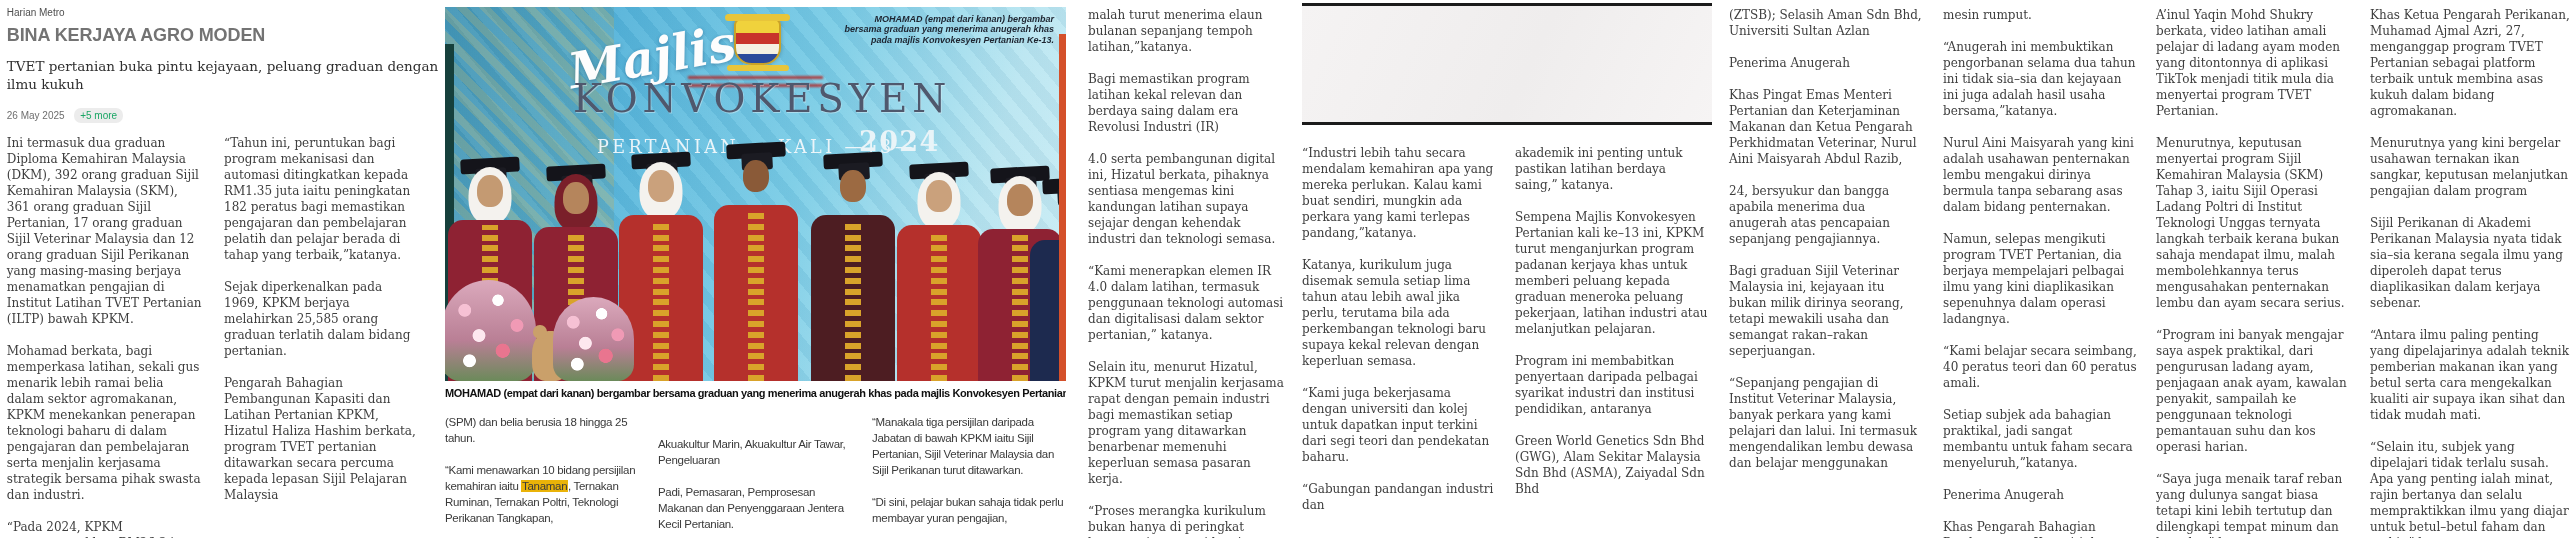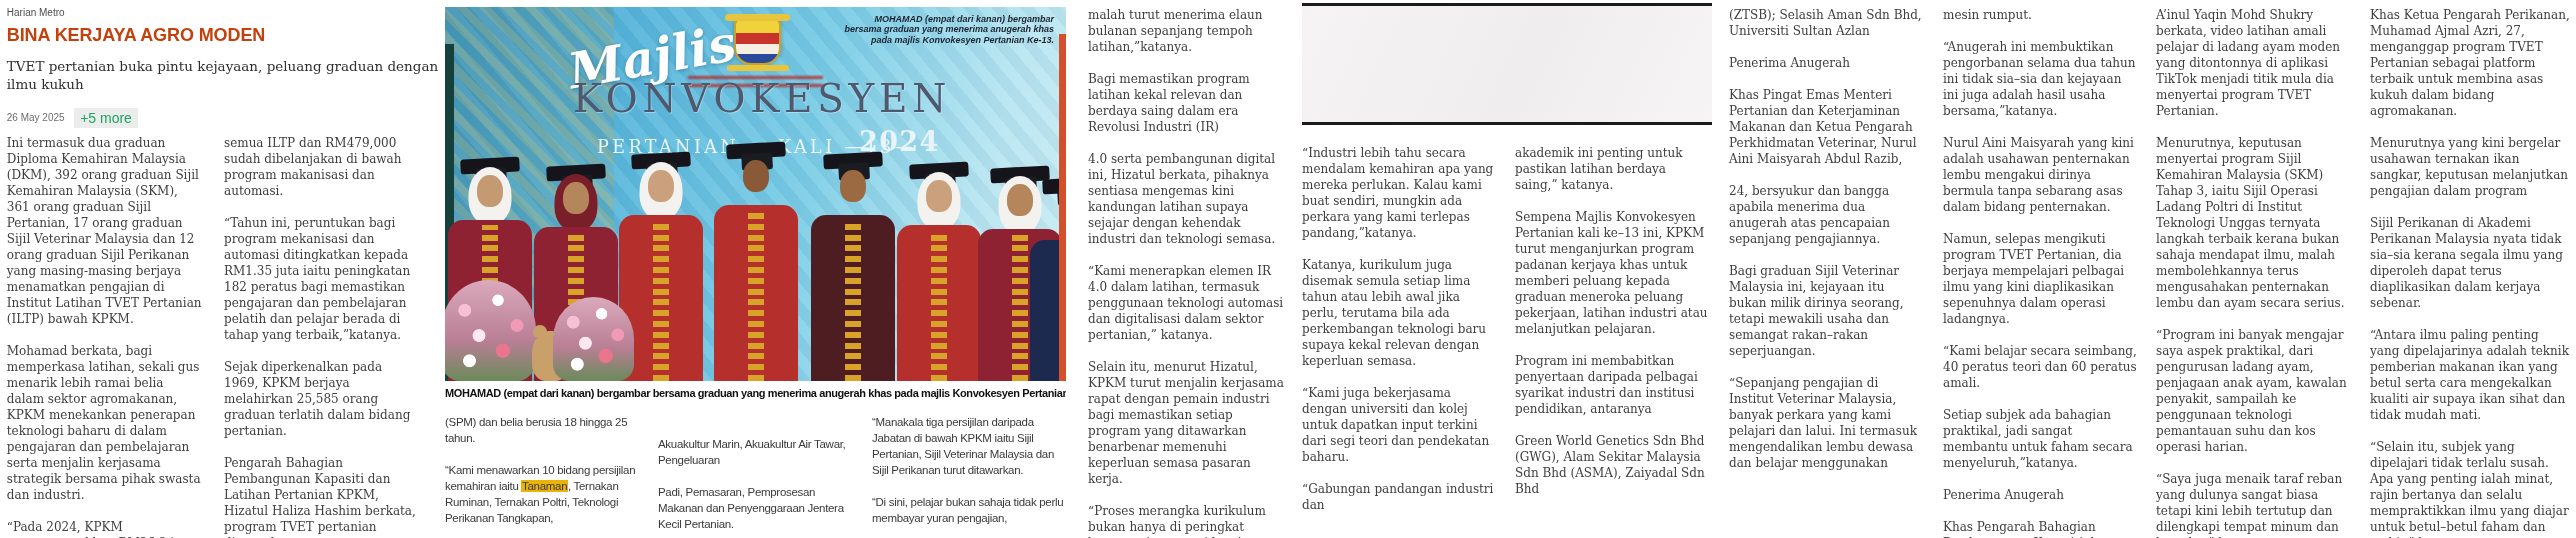--- a/index.html
+++ b/index.html
@@ -1,27 +1,27 @@
 <!DOCTYPE html>
 <html style="font-size:10.8px"><head>
 <meta charset="utf-8">
 <style>
   html,body{margin:0;padding:0;background:#ffffff;}
   .page{position:relative;width:2576px;height:538px;background:#fff;overflow:hidden;
         font-family:"Liberation Sans",sans-serif;padding-left:25px;}
   
   .hdr{position:absolute;left:6.8px;top:6.8px;width:436px;}
   .src{font-size:10px;color:#4f4f4f;}
-  .headline{margin-top:7.4px;font-size:18px;font-weight:bold;color:#c2410c;letter-spacing:-0.1px;}
+  .headline{margin-top:7.4px;font-size:18px;font-weight:bold;color:#737373;letter-spacing:-0.1px;}
   .subtitle{margin-top:10.8px;font-family:"DejaVu Serif",serif;font-size:13.5px;line-height:18px;
             color:#2f2f2f;white-space:pre-line;}
   .meta{margin-top:15px;display:flex;align-items:center;gap:9.5px;}
   .date{font-size:10px;color:#6e6e6e;}
-  .badge{display:inline-block;background:#ececec;color:#1ba665;font-size:14px;
-         padding:2px 6px;border-radius:0;cursor:pointer;}
+  .badge{display:inline-block;background:#ececec;color:#1ba665;font-size:10px;
+         padding:2px 6px;border-radius:7px;cursor:pointer;}
   
   .col{position:absolute;width:196px;font-family:"DejaVu Serif",serif;
        font-size:12px;line-height:16px;color:#3e3e3e;}
   .col p{margin:0 0 16px 0;}
   
   .cond{font-family:"Liberation Sans",sans-serif;font-size:11.5px;letter-spacing:-0.3px;
         line-height:16px;color:#3a3a3a;}
   .cond p{margin:0 0 16px 0;}
   .hl{background:#eab308;padding:0 0.7px;}
   .photo-caption{position:absolute;left:445px;top:387px;width:621px;white-space:nowrap;
@@ -108,21 +108,20 @@
       <span class="badge">+5 more</span>
     </div>
   </div>
 
   <div class="col" style="left:6.8px;top:135px">
       <p>Ini termasuk dua graduan Diploma Kemahiran Malaysia (DKM), 392 orang graduan Sijil Kemahiran Malaysia (SKM), 361 orang graduan Sijil Pertanian, 17 orang graduan Sijil Veterinar Malaysia dan 12 orang graduan Sijil Perikanan yang masing-masing berjaya menamatkan pengajian di Institut Latihan TVET Pertanian (ILTP) bawah KPKM.</p>
       <p>Mohamad berkata, bagi memperkasa latihan, sekali gus menarik lebih ramai belia dalam sektor agromakanan, KPKM menekankan penerapan teknologi baharu di dalam pengajaran dan pembelajaran serta menjalin kerjasama strategik bersama pihak swasta dan industri.</p>
       <p>“Pada 2024, KPKM memperuntukkan RM26.3 juta bagi penambahbaikan kemudahan di</p>
     </div>
   <div class="col" style="left:224px;top:135px">
-      <p>semua ILTP dan RM479,000 sudah dibelanjakan di bawah program makanisasi dan automasi.</p>
       <p>“Tahun ini, peruntukan bagi program mekanisasi dan automasi ditingkatkan kepada RM1.35 juta iaitu peningkatan 182 peratus bagi memastikan pengajaran dan pembelajaran pelatih dan pelajar berada di tahap yang terbaik,”katanya.</p>
       <p>Sejak diperkenalkan pada 1969, KPKM berjaya melahirkan 25,585 orang graduan terlatih dalam bidang pertanian.</p>
       <p>Pengarah Bahagian Pembangunan Kapasiti dan Latihan Pertanian KPKM, Hizatul Haliza Hashim berkata, program TVET pertanian ditawarkan secara percuma kepada lepasan Sijil Pelajaran Malaysia</p>
     </div>
 
   <div class="photo">
     <div class="pattern"></div>
     <div class="goldpat"></div>
     <div class="tealstrip"></div>
     <div class="crest"></div>

